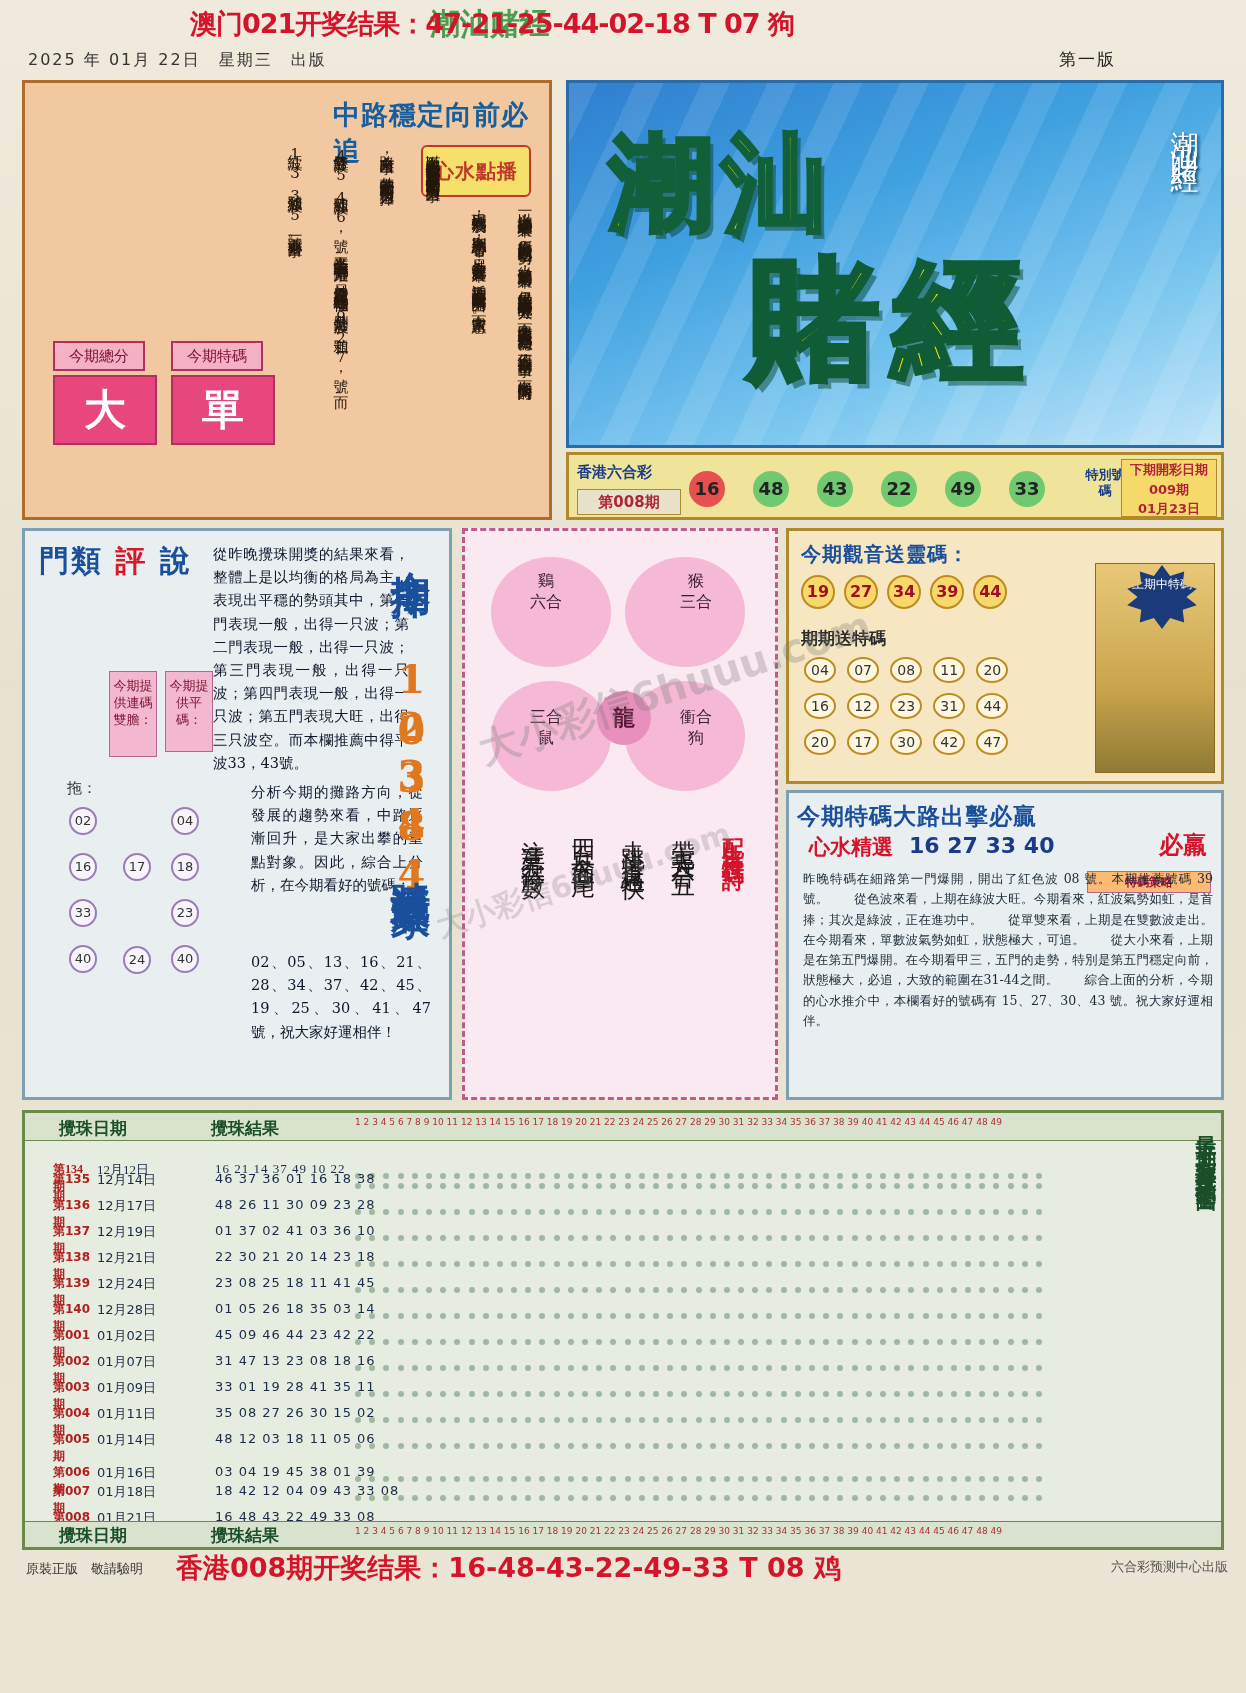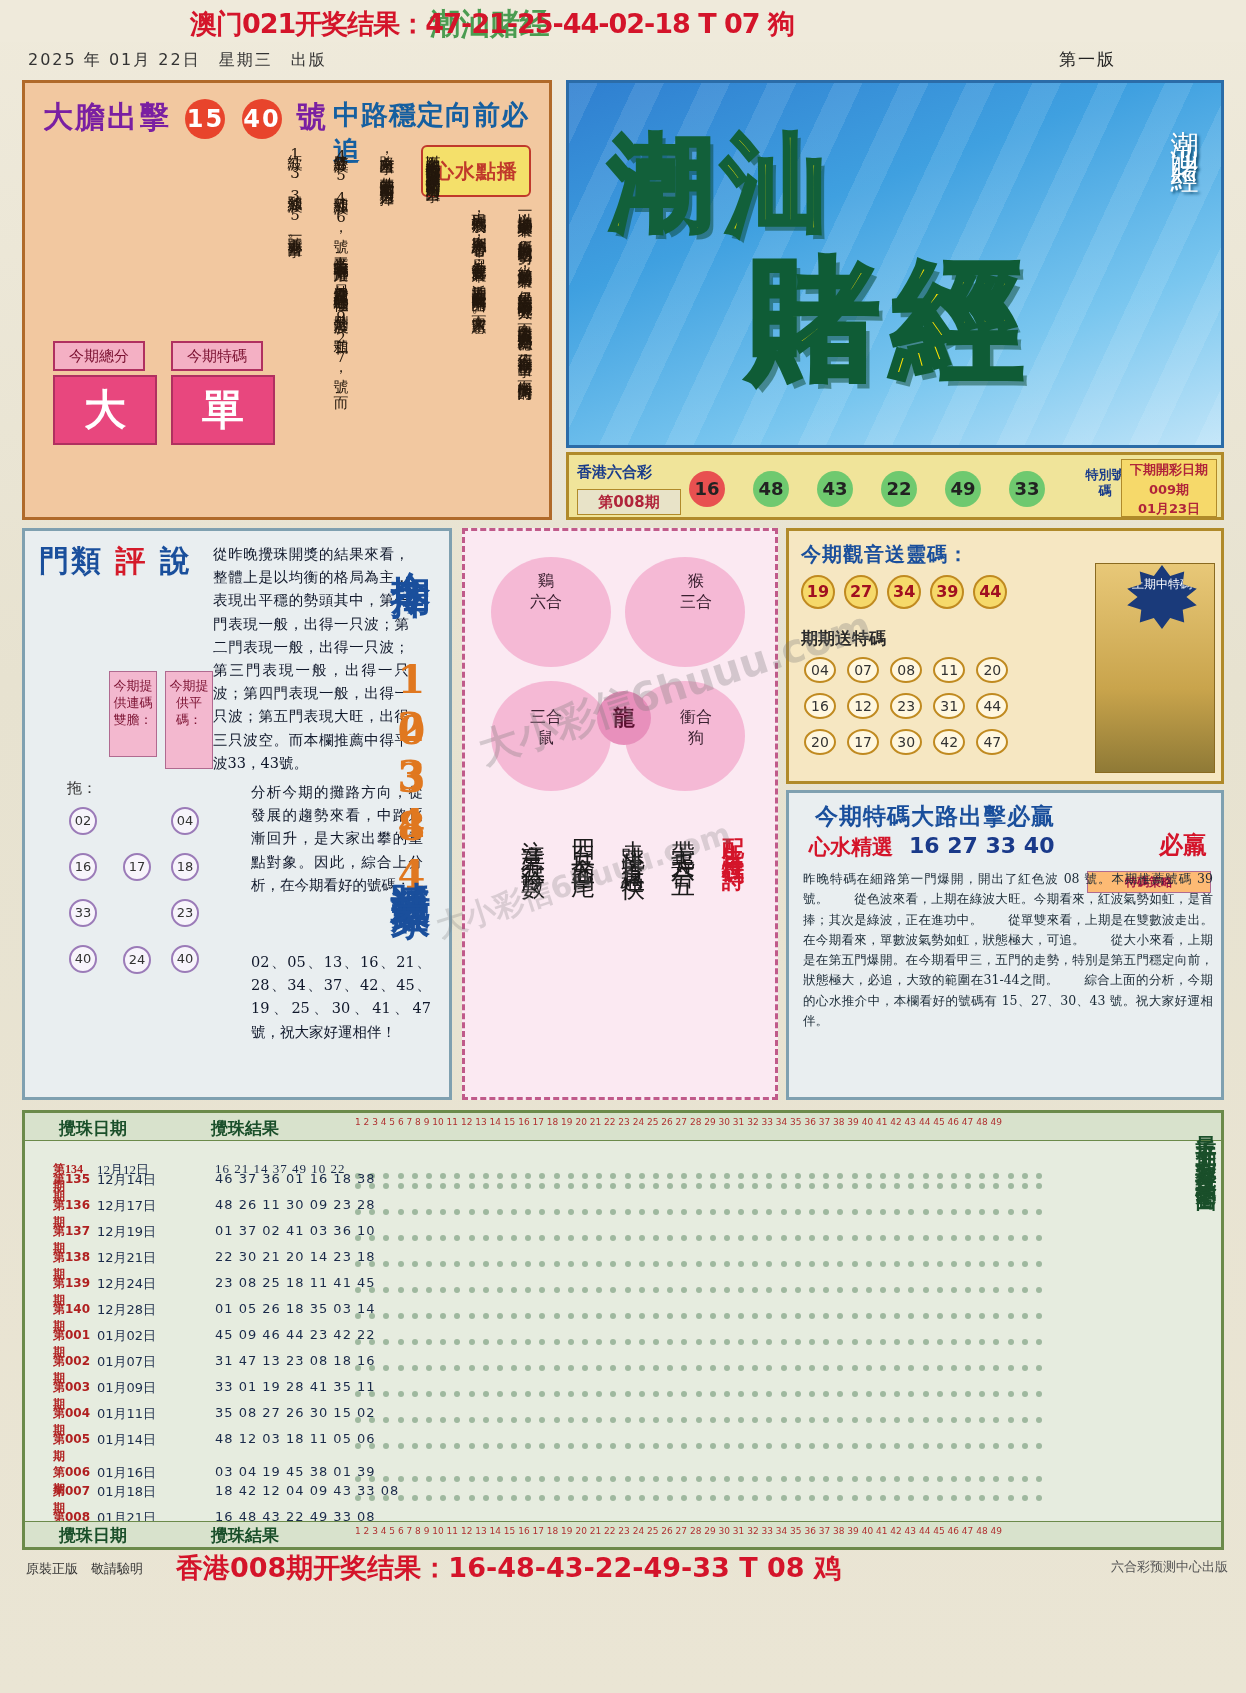--- a/index.html
+++ b/index.html
@@ -138,21 +138,21 @@
             background:linear-gradient(180deg,#e8c878,#c9a44c 60%,#8f7a36);
             border:1px solid #8a6a20; }
   .starburst { position:absolute; right:22px; top:34px; width:74px; height:64px;
                background:#1a3a7a; color:#fff; font-size:12px; text-align:center;
                line-height:1.3; padding-top:12px;
                clip-path:polygon(50% 0,61% 17%,80% 10%,78% 30%,97% 37%,83% 50%,97% 63%,78% 70%,80% 90%,61% 83%,50% 100%,39% 83%,20% 90%,22% 70%,3% 63%,17% 50%,3% 37%,22% 30%,20% 10%,39% 17%);}
 
   
   #special { left:786px; top:790px; width:438px; height:310px;
              background:#e9eef0; border:3px solid #7fa0b0; }
-  .sp-title { position:absolute; left:26px; top:8px; font-size:23px; font-weight:bold;
+  .sp-title { position:absolute; left:8px; top:8px; font-size:23px; font-weight:bold;
               color:#1a4f9c; letter-spacing:1px;}
   .sp-sub { position:absolute; left:20px; top:40px; font-size:21px; font-weight:bold; color:#d4142a;}
   .sp-nums { position:absolute; left:120px; top:40px; font-size:22px; font-weight:bold; color:#1a3a8a;}
   .sp-win { position:absolute; right:14px; top:36px; font-size:24px; font-weight:bold; color:#d4142a;}
   .sp-body { position:absolute; left:14px; top:76px; width:410px; font-size:12.5px;
              line-height:1.62; color:#1a2a36; font-family:"DejaVu Serif", serif; text-align:justify;}
   .sp-badge { position:absolute; right:10px; top:78px; width:124px; height:22px;
               background:#fdba74; border:1px solid #b06a90; font-size:12px;
               color:#a01040; text-align:center; line-height:20px; font-weight:bold;}
 
@@ -194,26 +194,20 @@
 <div class="page">
 
   <div class="topbar">
     <div class="top-green">潮汕赌经</div>
     <div class="top-red">澳门021开奖结果：47-21-25-44-02-18 T 07 狗</div>
   </div>
   <div class="dateline">2025 年 01月 22日　星期三　出版</div>
   <div class="edition">第一版</div>
 
   <div class="box" id="artbox">
-    <div class="art-title">
-      <span>大膽出擊</span>
-      <span class="ball-sm">15</span>
-      <span class="ball-sm">40</span>
-      <span>號</span>
-    </div>
     <div class="art-title2">中路穩定向前必追</div>
     <div class="stamp">心水點播</div>
 
     <div class="vcol" style="right:14px; top:118px; height:290px;">以上一期的攪珠結果看來，所得出的目前的祖霜勢勢，從整體的格局看來，仍然是以大細路方向的表現十分大旺，而大路方向的表現近來亦走勢回穩，值得在今期作一番出擊，而極中路方向的</div>
     <div class="vcol" style="right:60px; top:118px; height:290px;">表現則較為波弱，今期則要小心看帶，另外在色波方面看來，近期的三波走勢反復向旺勢開出，而大家留意。</div>
     <div class="vcol" style="right:106px; top:60px; height:350px;">以上面的分析得出今期的走勢則可看重往在今期的第三門和第四門可大力出擊</div>
     <div class="vcol" style="right:152px; top:60px; height:350px;">路方向來出擊，其中的第三門和第四門可大力追捧</div>
     <div class="vcol" style="right:198px; top:60px; height:350px;">勝算紅波45號和紅波46號，在平特方向的表現都十分活躍，另外還有四只號碼心水較為極佳，分別是藍波9號和27號，而</div>
     <div class="vcol" style="right:244px; top:60px; height:230px;">紅波13號和綠波35號亦要一齊出擊。</div>
 
@@ -259,21 +253,21 @@
     <div class="cm-title">
       <span>門類</span>
       <span class="hl">評</span>
       <span>說</span>
     </div>
     <div class="cm-text" style="left:188px; top:12px; width:196px; height:124px;">從昨晚攪珠開獎的結果來看，整體上是以均衡的格局為主，表現出平穩的勢頭其中，第一門表現一般，出得一只波；第二門表現一般，出得一只波；第三門表現一般，出得一只波；第四門表現一般，出得一只波；第五門表現大旺，出得三只波空。而本欄推薦中得平波33，43號。</div>
     <div class="cm-text" style="left:226px; top:250px; width:172px; height:110px;">分析今期的攤路方向，從發展的趨勢來看，中路逐漸回升，是大家出攀的重點對象。因此，綜合上分析，在今期看好的號碼：</div>
     <div class="cm-text" style="left:226px; top:420px; width:180px;">02、05、13、16、21、28、34、37、42、45、19、25、30、41、47 號，祝大家好運相伴！</div>
 
     <div class="hdr-pink" style="position:absolute; left:84px; top:140px; width:48px; height:86px;">今期提供連碼雙膽：</div>
-    <div class="hdr-pink" style="position:absolute; left:140px; top:140px; width:48px; height:98px;">今期提供平碼：</div>
+    <div class="hdr-pink" style="position:absolute; left:140px; top:140px; width:48px; height:81px;">今期提供平碼：</div>
     <div style="position:absolute; left:42px; top:248px; font-size:15px; color:#333;">拖：</div>
 
     <div class="circ" style="position:absolute; left:44px; top:276px;">02</div>
     <div class="circ" style="position:absolute; left:44px; top:322px;">16</div>
     <div class="circ" style="position:absolute; left:44px; top:368px;">33</div>
     <div class="circ" style="position:absolute; left:44px; top:414px;">40</div>
 
     <div class="circ" style="position:absolute; left:98px; top:322px;">17</div>
     <div class="circ" style="position:absolute; left:98px; top:368px;margin-top:47px;">24</div>
 

